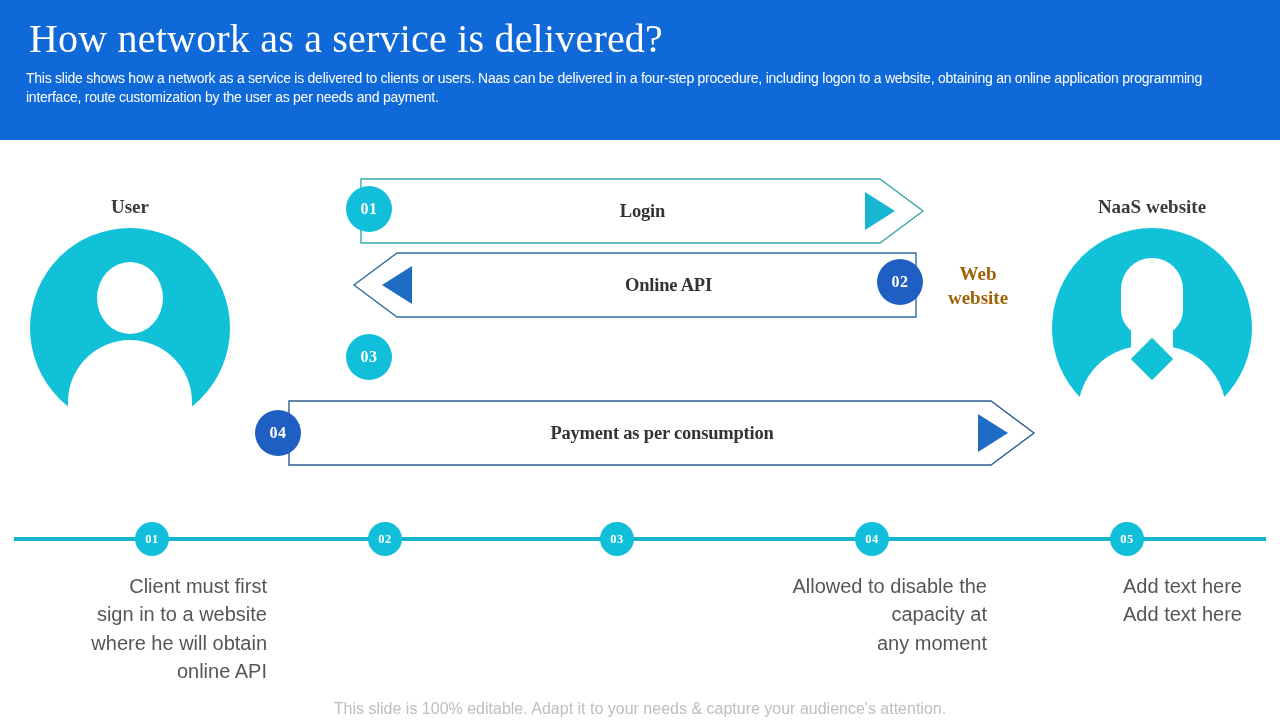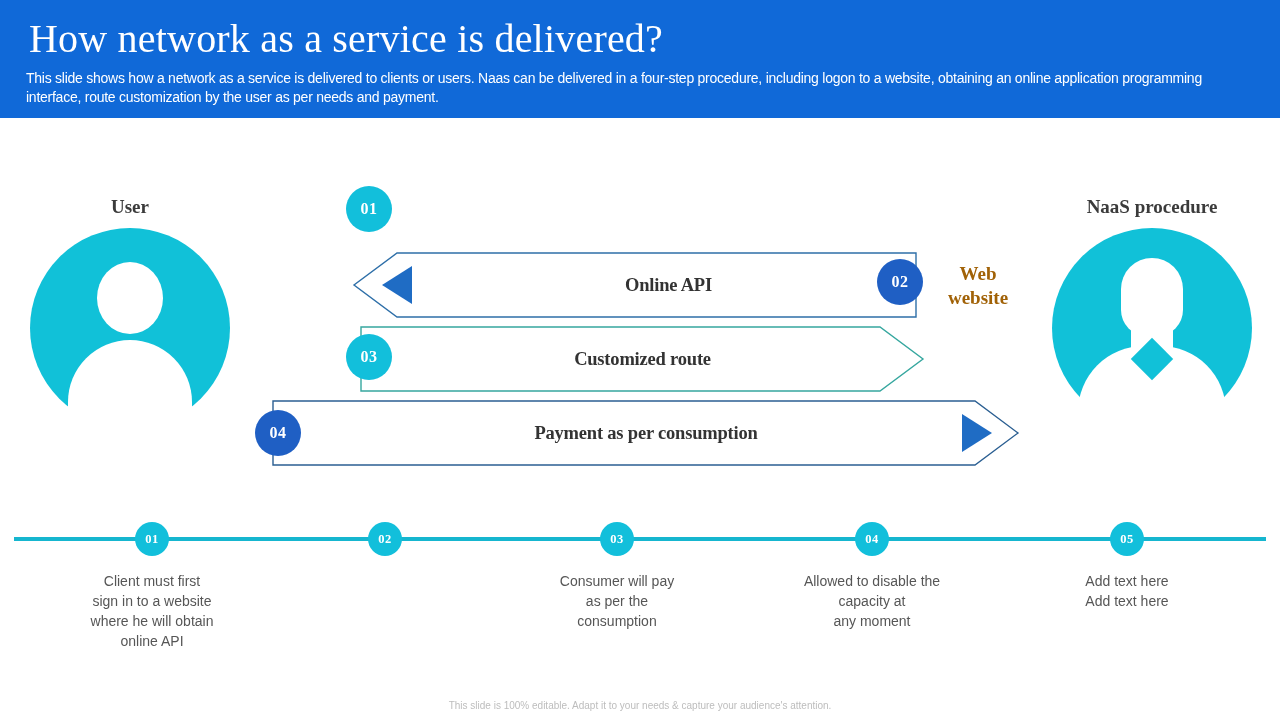--- a/index.html
+++ b/index.html
@@ -18,21 +18,21 @@
     width: 1280px;
     height: 720px;
     background: #ffffff;
   }
 
   
   #header {
     position: absolute;
     left: 0; top: 0;
     width: 1280px;
-    height: 118px;
+    height: 140px;
     background: #1069d8;
     box-sizing: border-box;
     padding: 18px 28px 0 24px;
   }
   #header-title {
     font-family: "Liberation Serif", serif;
     font-size: 40px;
     font-weight: 400;
     color: #ffffff;
     letter-spacing: 0.2px;
@@ -155,21 +155,21 @@
     font-size: 16px;
     color: #ffffff;
     letter-spacing: 0.5px;
   }
   .badge.cyan { background: #12bfdb; }
   .badge.blue { background: #1f5fc4; }
 
   #row1 { left: 360px; top: 178px; width: 565px; }
   #row2 { left: 352px; top: 252px; width: 565px; }
   #row3 { left: 360px; top: 326px; width: 565px; }
-  #row4 { left: 272px; top: 400px; width: 748px; }
+  #row4 { left: 288px; top: 400px; width: 748px; }
 
   #badge1 { left: 346px; top: 186px; }
   #badge2 { left: 877px; top: 259px; }
   #badge3 { left: 346px; top: 334px; }
   #badge4 { left: 255px; top: 410px; }
 
   #webportal {
     position: absolute;
     left: 941px; top: 262px;
     width: 74px;
@@ -200,35 +200,35 @@
     font-family: "Liberation Serif", serif;
     font-weight: bold;
     font-size: 12.5px;
     color: #ffffff;
     letter-spacing: 0.4px;
   }
   .tl-text {
     position: absolute;
     top: 572px;
     width: 230px;
-    text-align: center;
+    text-align: right;
     font-family: "Liberation Sans", sans-serif;
-    font-size: 14px;
+    font-size: 20px;
     line-height: 1.42;
     color: #565656;
   }
 
   
   #footer {
     position: absolute;
     left: 0; top: 700px;
     width: 1280px;
     text-align: center;
     font-family: "Liberation Sans", sans-serif;
-    font-size: 10px;
+    font-size: 16px;
     color: #bdbdbd;
   }
 </style>
 </head>
 <body>
 
 <div id="slide">
 
   <div id="header">
     <div id="header-title">How network as a service is delivered?</div>
@@ -237,46 +237,47 @@
 
   <div class="persona" id="persona-user">
     <div class="persona-label">User</div>
     <div class="avatar-circle">
       <div class="glyph-user-head"></div>
       <div class="glyph-user-body"></div>
     </div>
   </div>
 
   <div class="persona" id="persona-provider">
-    <div class="persona-label">NaaS procedure</div>
+    <div class="persona-label">NaaS website</div>
     <div class="avatar-circle">
       <div class="glyph-biz-head"></div>
       <div class="glyph-biz-neck"></div>
       <div class="glyph-biz-body"></div>
       <div class="glyph-biz-collar"></div>
     </div>
   </div>
 
+  <div class="banner" id="row1">
+    <svg width="565" height="66" viewBox="0 0 565 66" aria-hidden="true">
+      <path d="M1,1 L520,1 L563,33 L520,65 L1,65 Z" fill="#ffffff" stroke="#3aa9a6" stroke-width="1.4"></path>
+      <path d="M505,14 L535,33 L505,52 Z" fill="#19b6d4"></path>
+    </svg>
+    <div class="banner-label shift-left">Login</div>
+  </div>
   <div class="badge cyan" id="badge1">01</div>
 
   <div class="banner" id="row2">
     <svg width="565" height="66" viewBox="0 0 565 66" aria-hidden="true">
       <path d="M564,1 L45,1 L2,33 L45,65 L564,65 Z" fill="#ffffff" stroke="#2e6fa8" stroke-width="1.4"></path>
       <path d="M60,14 L30,33 L60,52 Z" fill="#1f6cc4"></path>
     </svg>
     <div class="banner-label shift-right">Online API</div>
   </div>
   <div class="badge blue" id="badge2">02</div>
 
-  <div class="banner" id="row3">
-    <svg width="565" height="66" viewBox="0 0 565 66" aria-hidden="true">
-      <path d="M1,1 L520,1 L563,33 L520,65 L1,65 Z" fill="#ffffff" stroke="#36a79f" stroke-width="1.4"></path>
-    </svg>
-    <div class="banner-label shift-left">Customized route</div>
-  </div>
   <div class="badge cyan" id="badge3">03</div>
 
   <div class="banner" id="row4">
     <svg width="748" height="66" viewBox="0 0 748 66" aria-hidden="true">
       <path d="M1,1 L703,1 L746,33 L703,65 L1,65 Z" fill="#ffffff" stroke="#2b5f92" stroke-width="1.4"></path>
       <path d="M690,14 L720,33 L690,52 Z" fill="#1f6cc4"></path>
     </svg>
     <div class="banner-label shift-left">Payment as per consumption</div>
   </div>
   <div class="badge blue" id="badge4">04</div>
@@ -288,19 +289,18 @@
 
   <div id="timeline-line"></div>
 
   <div class="tl-node" style="left:135px;">01</div>
   <div class="tl-node" style="left:368px;">02</div>
   <div class="tl-node" style="left:600px;">03</div>
   <div class="tl-node" style="left:855px;">04</div>
   <div class="tl-node" style="left:1110px;">05</div>
 
   <div class="tl-text" style="left:37px;">Client must first<br>sign in to a website<br>where he will obtain<br>online API</div>
-  <div class="tl-text" style="left:502px;">Consumer will pay<br>as per the<br>consumption</div>
   <div class="tl-text" style="left:757px;">Allowed to disable the<br>capacity at<br>any moment</div>
   <div class="tl-text" style="left:1012px;">Add text here<br>Add text here</div>
 
   <div id="footer">This slide is 100% editable. Adapt it to your needs &amp; capture your audience's attention.</div>
 
 </div>
 
 </body></html>

